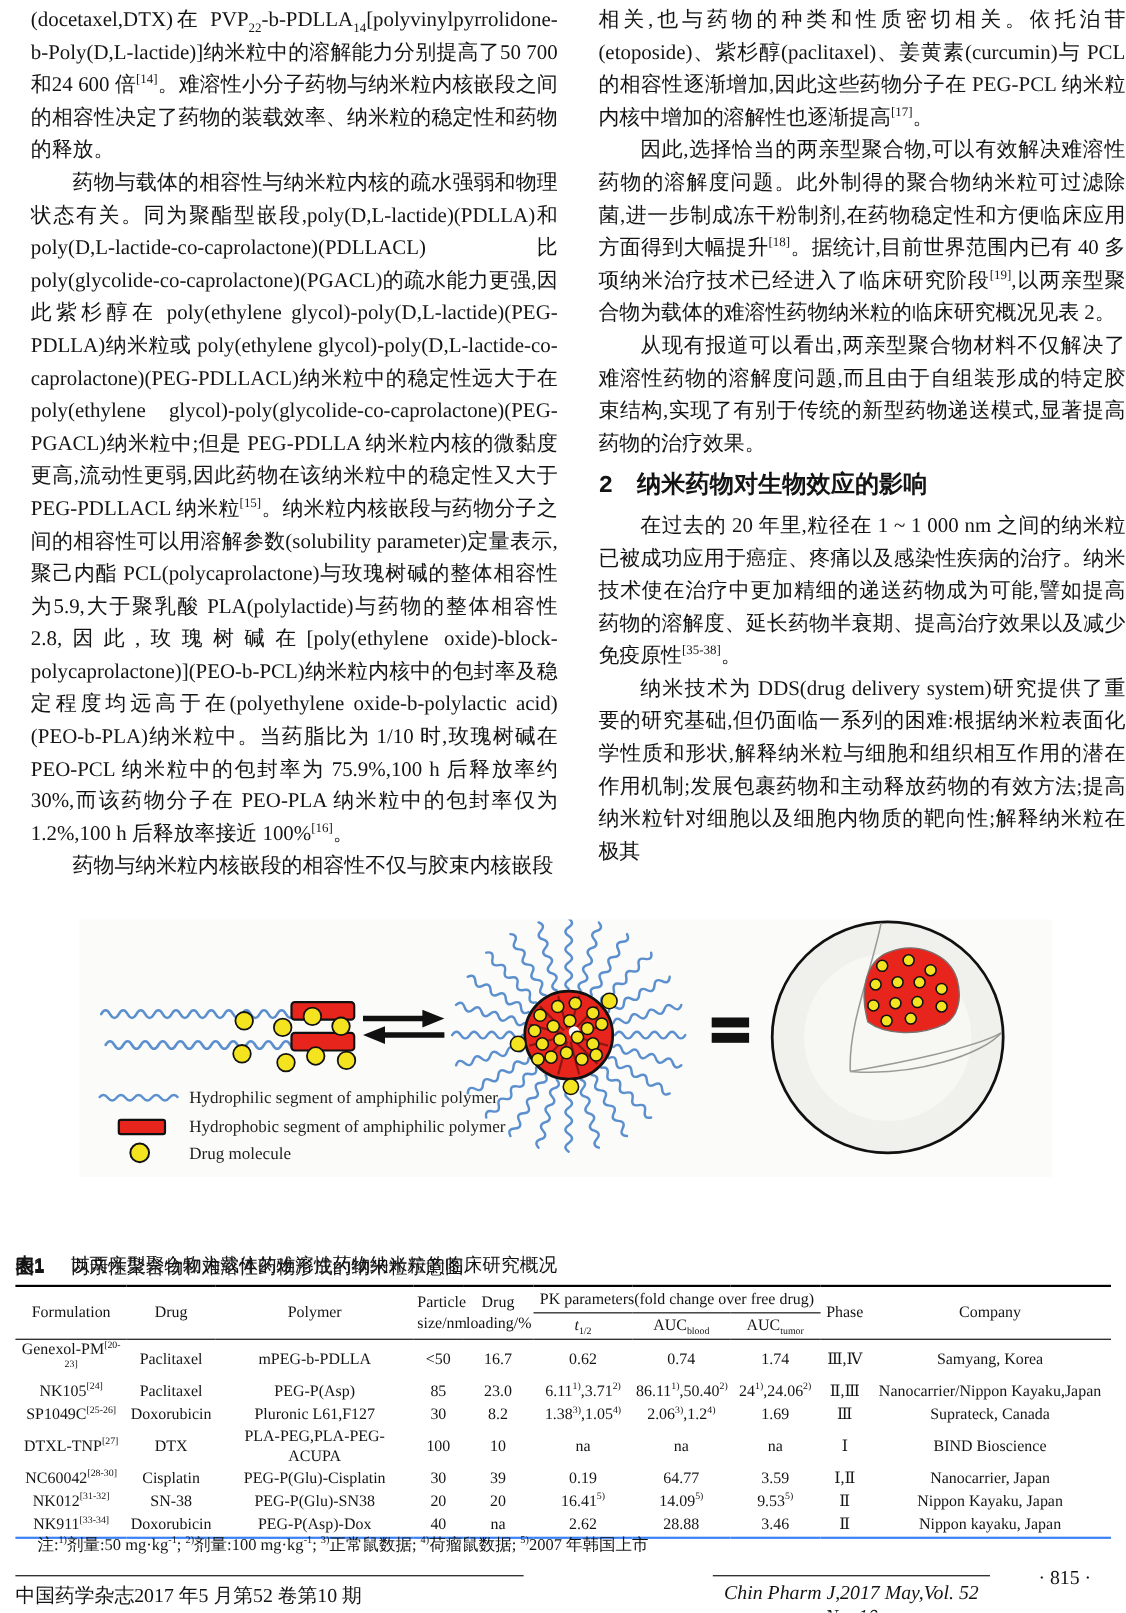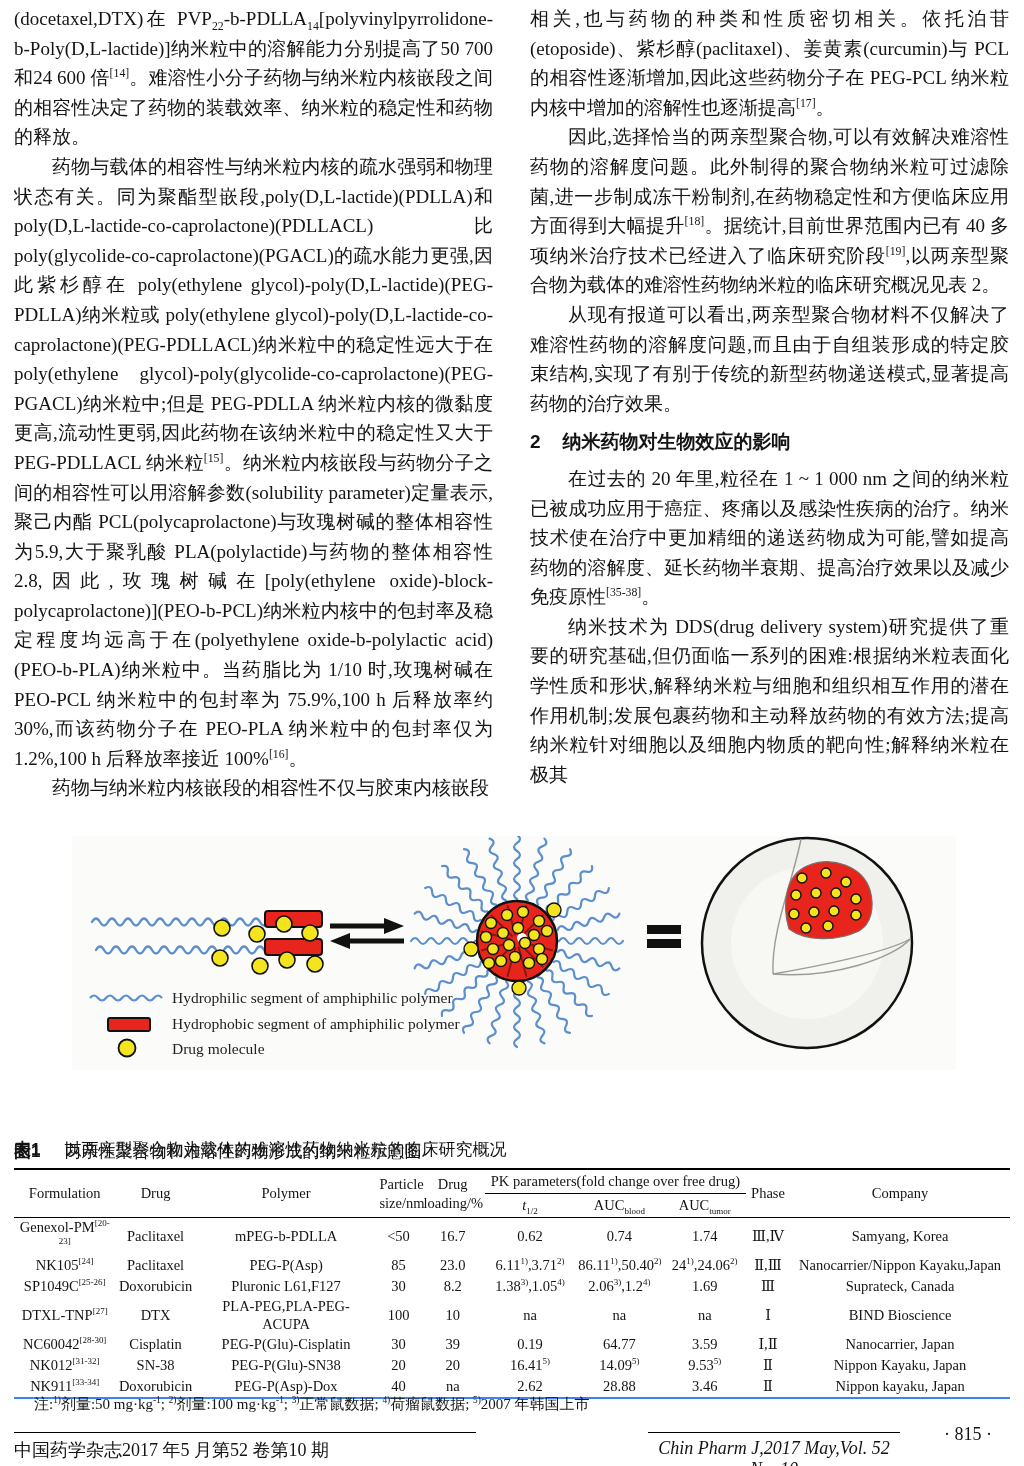--- a/index.html
+++ b/index.html
@@ -2,30 +2,30 @@
 <html><head>
 <meta charset="utf-8">
 <style>
   html,body{margin:0;padding:0;}
   body{
     width:1024px;height:1466px;position:relative;overflow:hidden;
     background:#ffffff;color:#141414;
     font-family:"Liberation Serif","DejaVu Serif",serif;
   }
   
-  .text-cols{position:absolute;top:4px;left:14px;width:996px;height:826px;
+  .text-cols{position:absolute;top:4px;left:28px;width:996px;height:826px;
     display:flex;gap:37px;overflow:hidden;}
   .col{width:479px;font-size:19px;line-height:29.6px;text-align:justify;}
   .par{margin:0;}
   .par.indent{text-indent:2em;}
   sup{font-size:0.62em;line-height:0;}
   sub{font-size:0.62em;line-height:0;}
   .it{font-style:italic;}
-  .section-head{margin:9px 0 7px 0;font-family:Liberation Sans, sans-serif;
-    font-weight:bold;font-size:19px;}
+  .section-head{margin:9px 0 7px 0;font-family:Liberation Mono, monospace;
+    font-weight:bold;font-size:22px;}
   .section-head .num{margin-right:22px;}
   
   .figure{position:absolute;top:836px;left:72px;width:884px;height:234px;background:#fbfbf9;}
   .fig-svg{width:884px;height:234px;display:block;}
   .caption{position:absolute;left:14px;font-size:17px;
     font-family:"Liberation Sans","DejaVu Sans",sans-serif;}
   .caption .cap-label{font-weight:bold;margin-right:24px;}
   .fig-caption{top:1140px;}
   .tbl-caption{top:1138px;}
   

